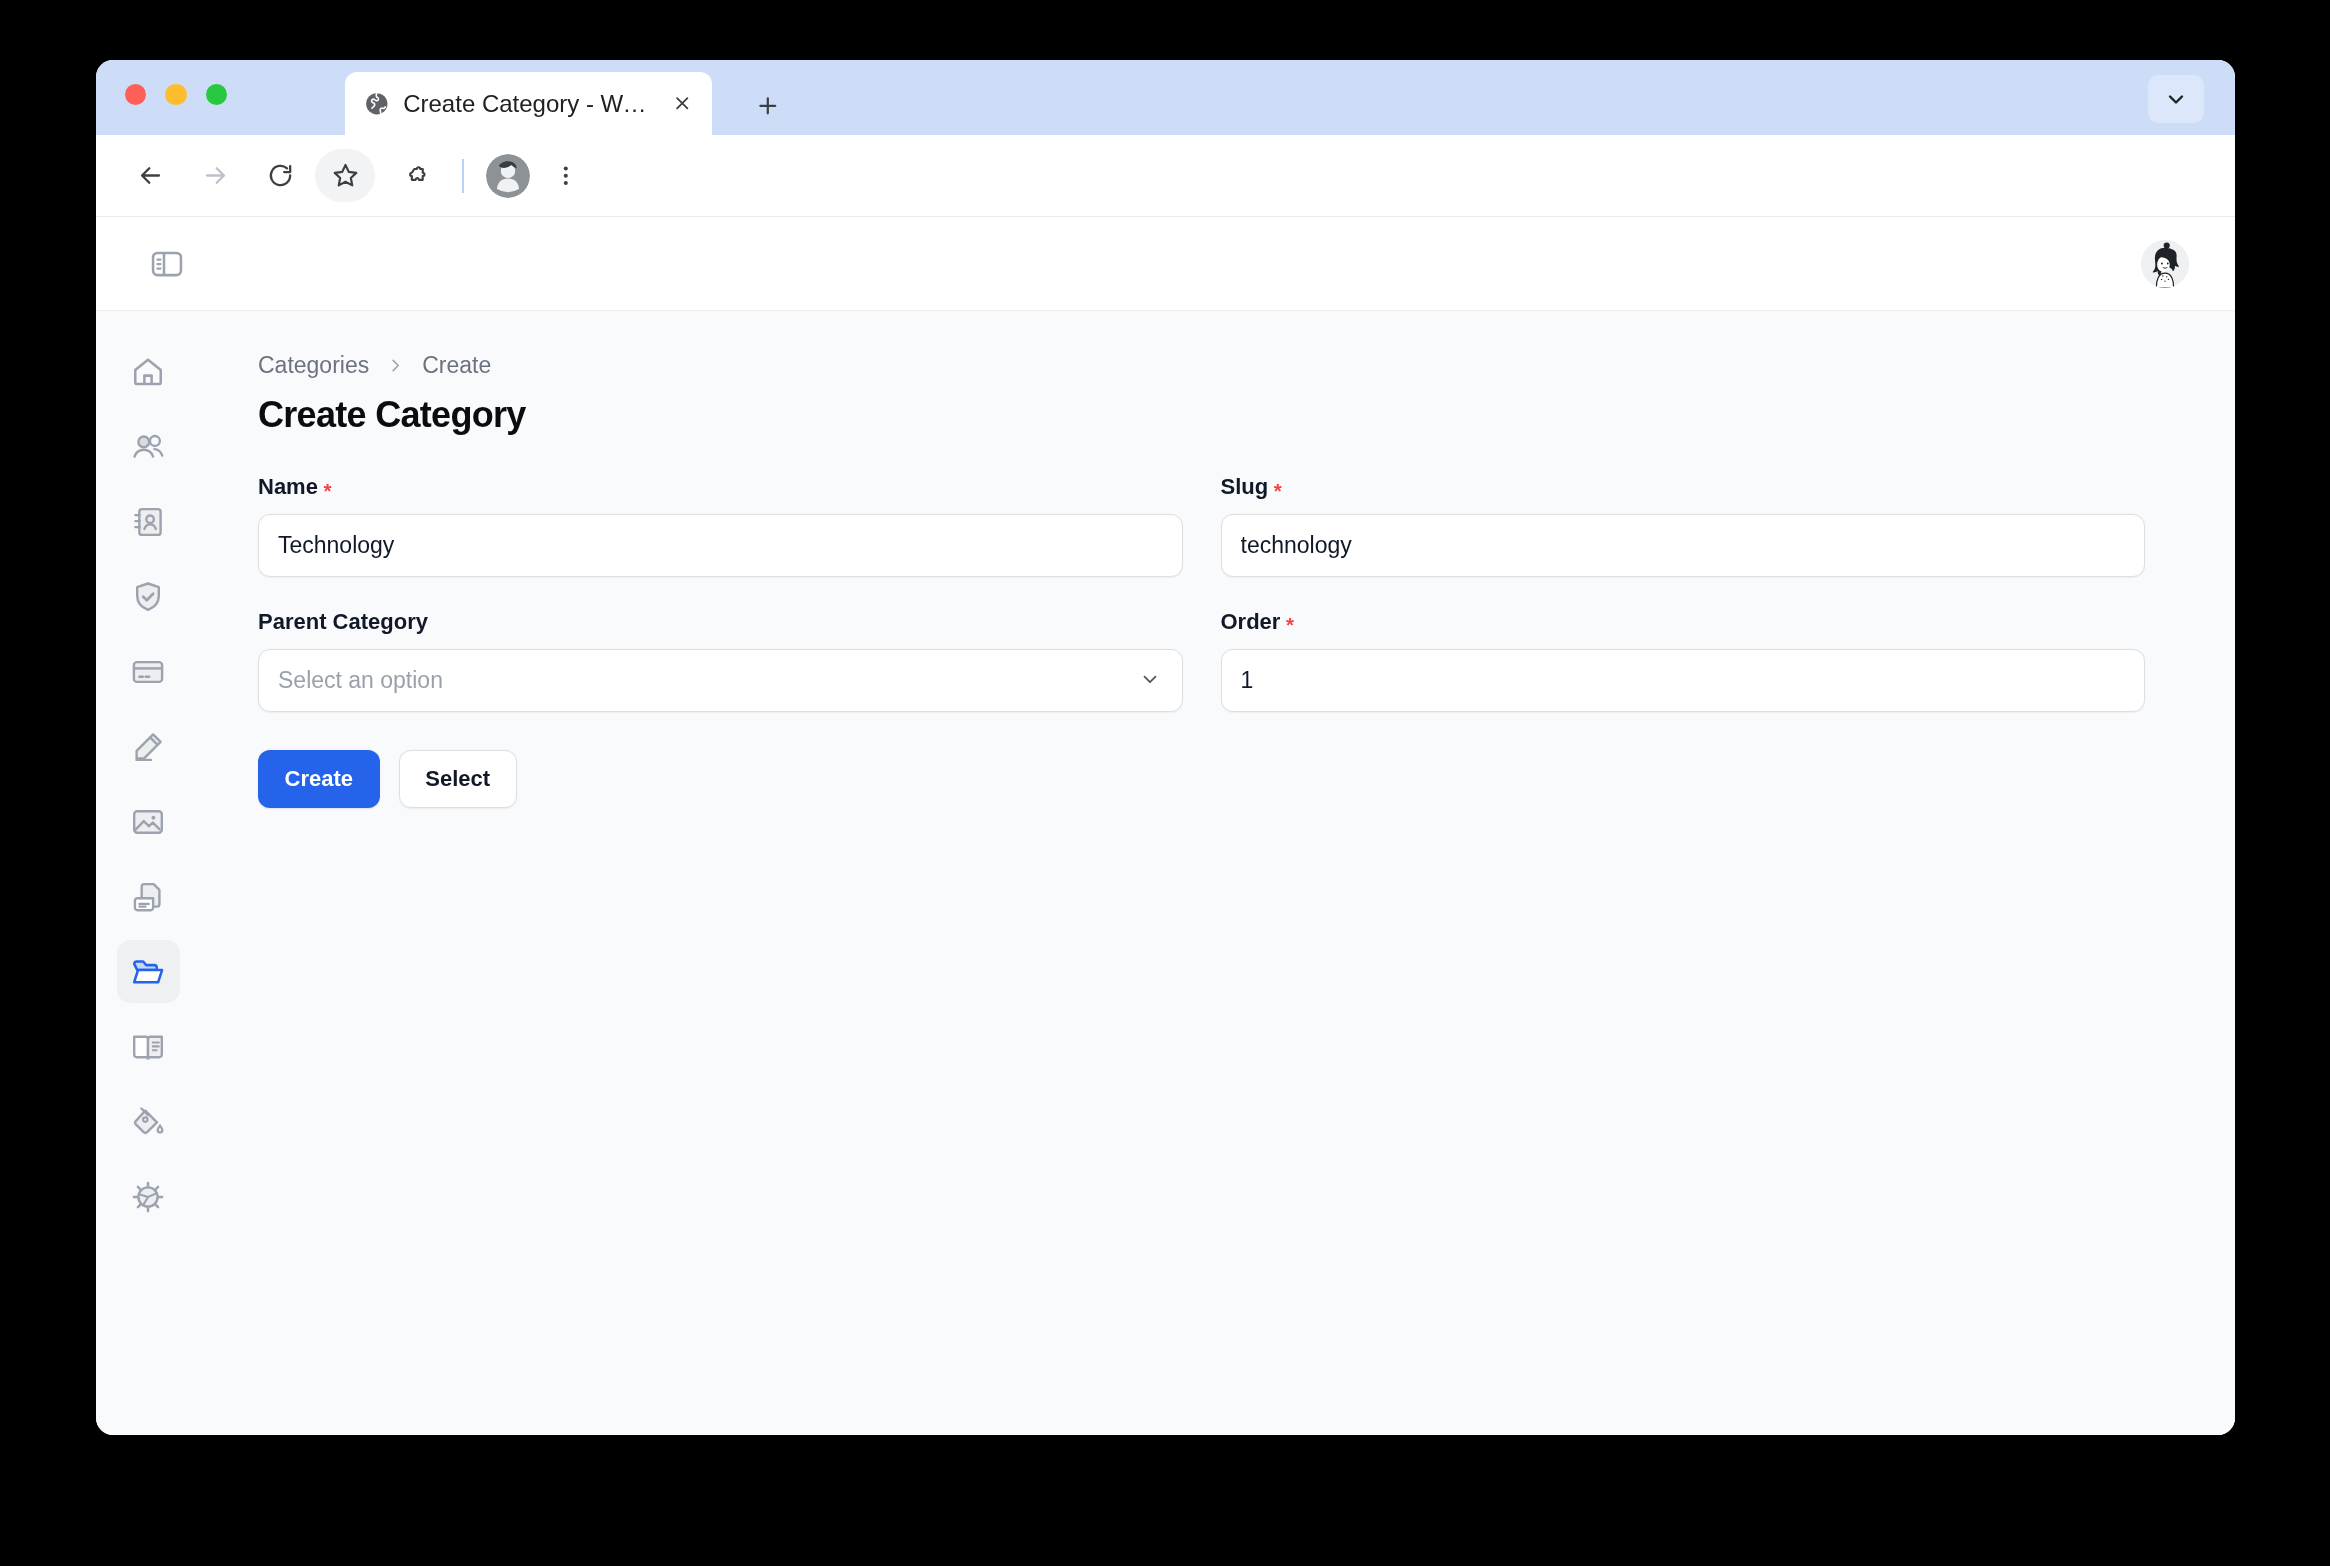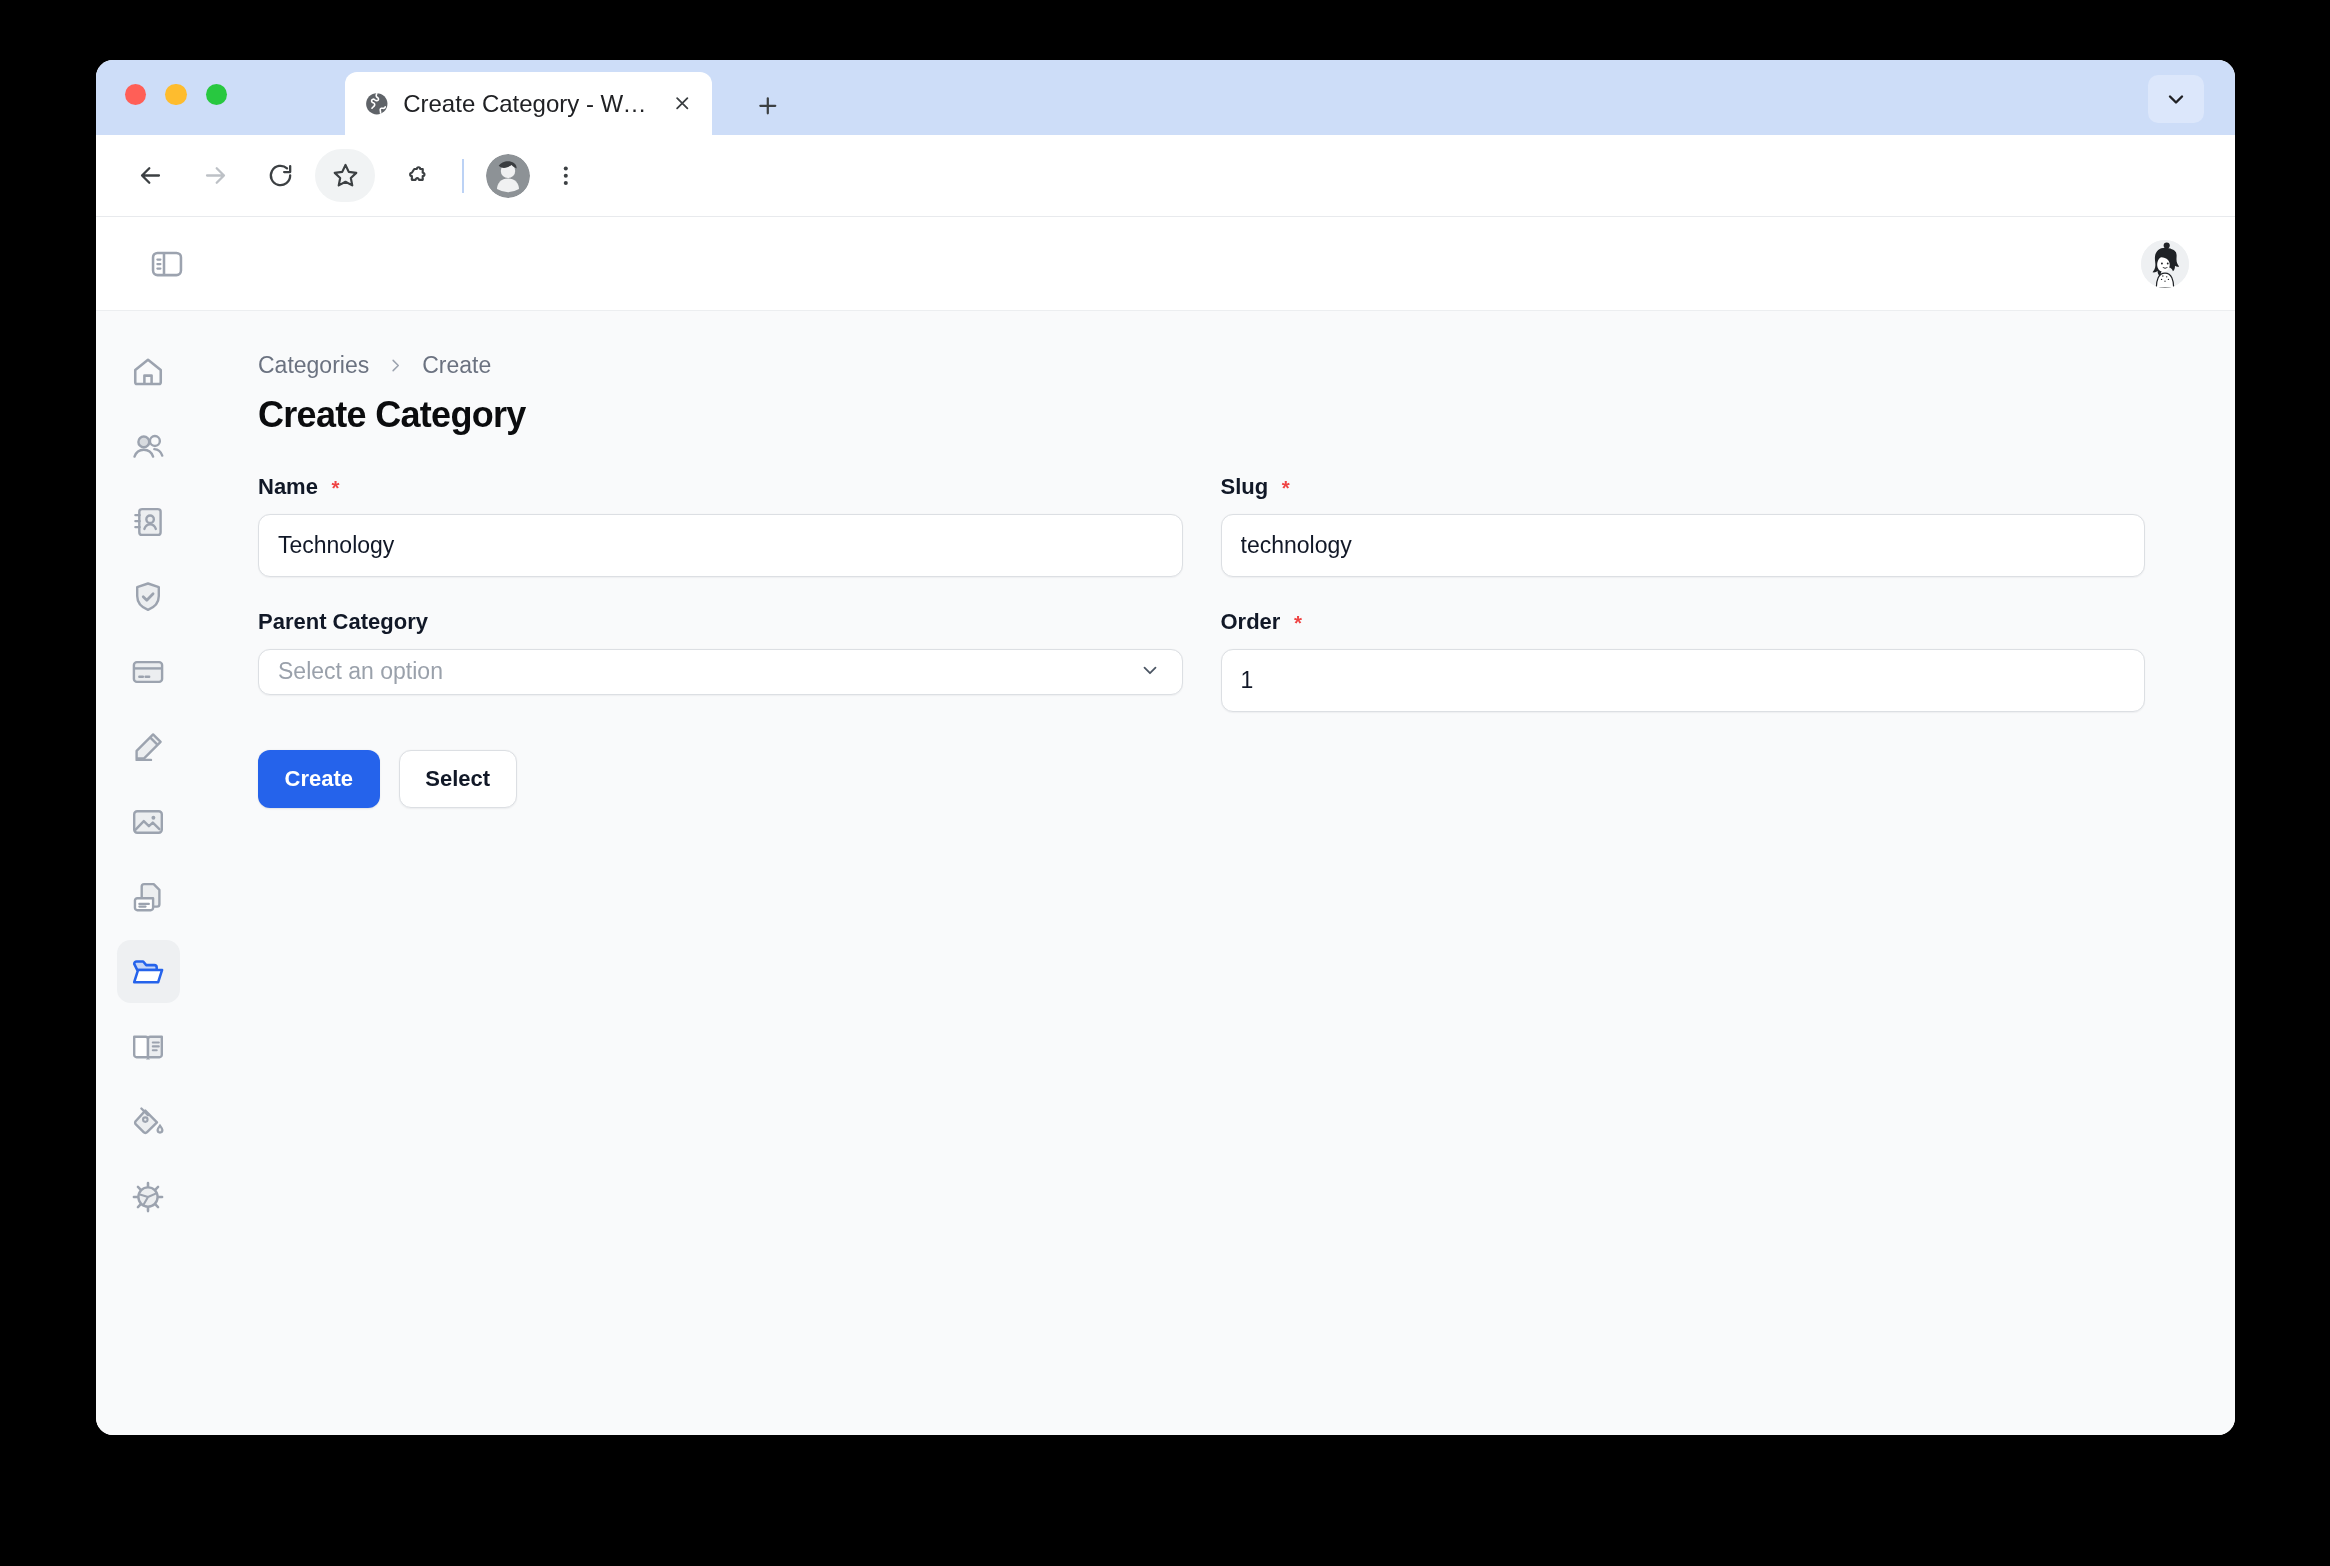--- a/index.html
+++ b/index.html
@@ -229,22 +229,22 @@
     column-gap: 38px;
     row-gap: 32px;
     max-width: 1887px;
   }
   .field-label {
     font-size: 22px;
     font-weight: 600;
     color: #111827;
     margin-bottom: 13.6px;
     display: flex;
-    align-items: center;
-    gap: 12px;
+    align-items: flex-end;
+    gap: 4px;
   }
   .req-star {
     color: #ef4444;
     font-size: 20.5px;
     line-height: 1;
     margin-left: 1.7px;
     position: relative;
     top: 0.9px;
   }
   .text-input {
@@ -255,21 +255,21 @@
     background: #ffffff;
     font-family: "Liberation Sans", sans-serif;
     font-size: 23px;
     color: #111827;
     padding: 0 19px;
     box-shadow: 0 0.9px 1.3px rgba(16,24,40,0.05);
     outline: none;
   }
   .select-box {
     width: 100%;
-    height: 46px;
+    height: 63px;
     border: 0.9px solid #dcdfe3;
     border-radius: 12px;
     background: #ffffff;
     box-shadow: 0 0.9px 1.3px rgba(16,24,40,0.05);
     display: flex;
     align-items: center;
     justify-content: space-between;
     padding: 0 20.5px 0 19px;
   }
   .select-placeholder {

